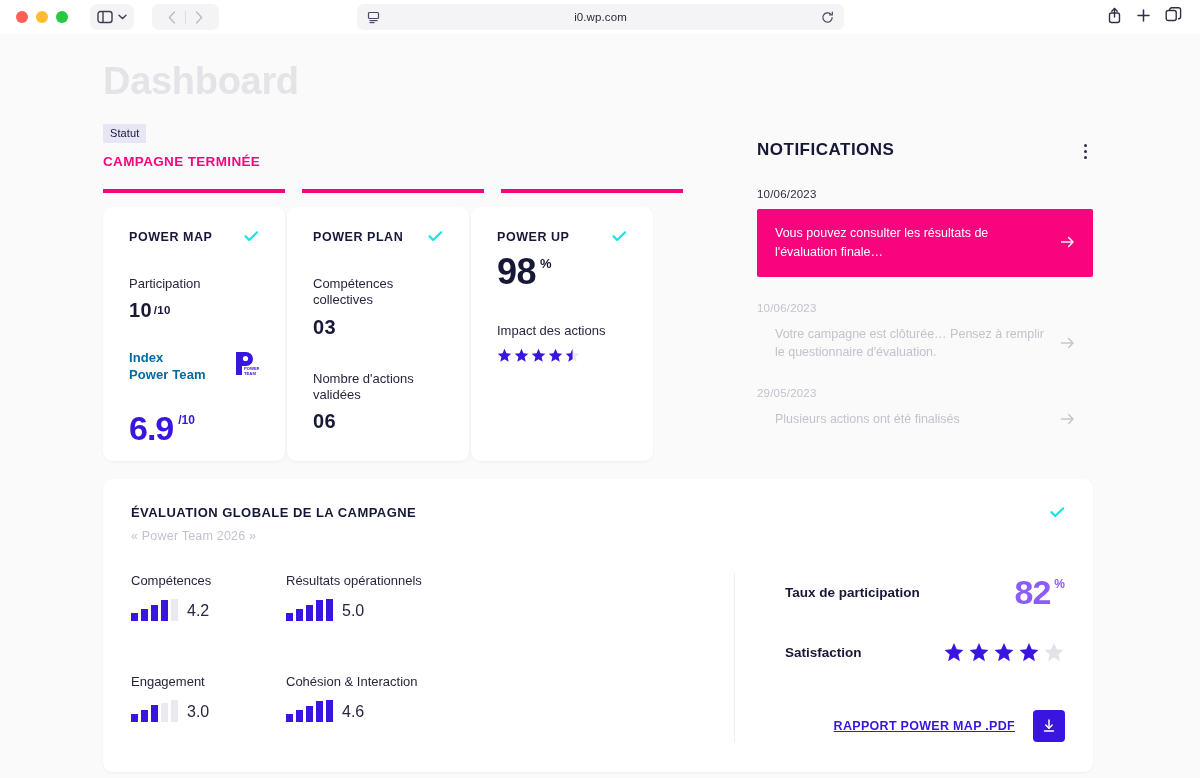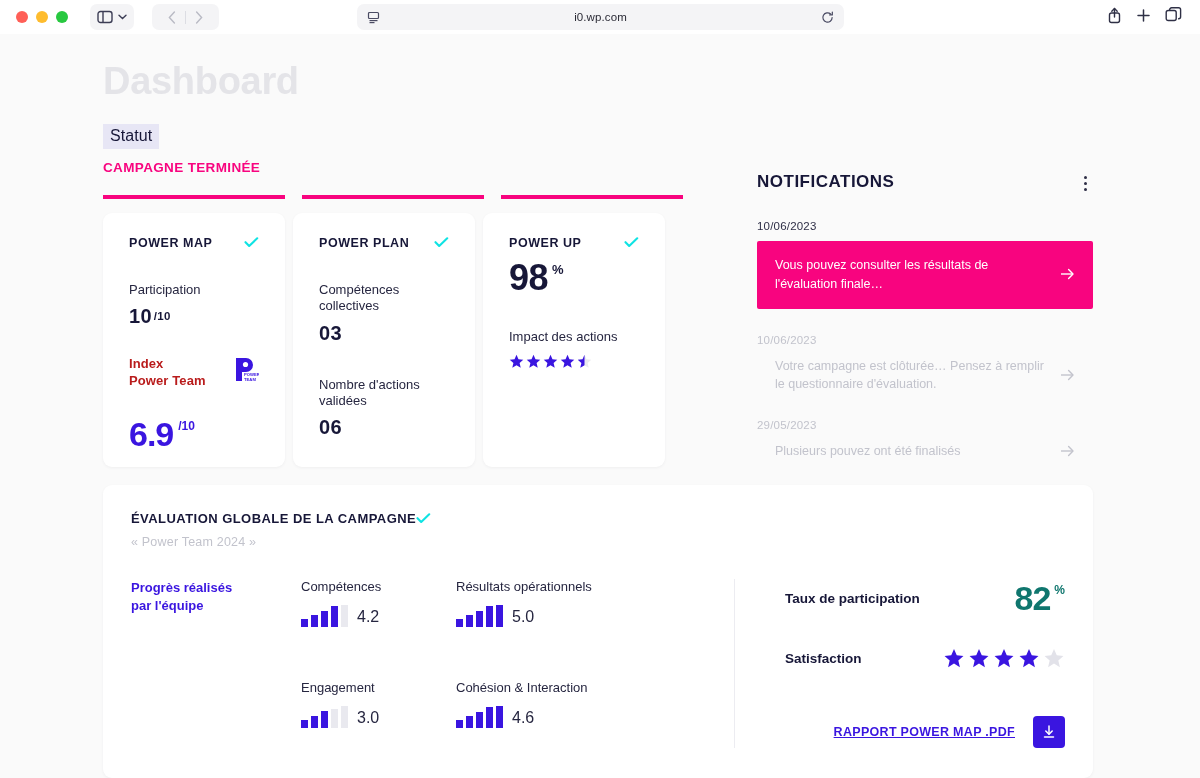--- a/index.html
+++ b/index.html
@@ -66,33 +66,33 @@
     font-size: 38px; font-weight: bold; color: #e4e4e8;
     letter-spacing: -.3px; padding-top: 28px; line-height: 1;
   }
 
   .columns { display: flex; gap: 0; }
   .left-col { width: 580px; }
   .right-col { width: 336px; margin-left: 74px; }
 
   .statut-badge {
     display: inline-block; background: #e7e6f5; color: #171738;
-    font-size: 16px; padding: 3px 7px 4px; margin-top: 24px;
+    font-size: 11px; padding: 3px 7px 4px; margin-top: 24px;
     letter-spacing: .1px;
   }
   .campagne {
     color: #f8047f; font-size: 13.5px; font-weight: bold;
     letter-spacing: .35px; margin-top: 11px;
   }
 
   .bars-row { display: flex; gap: 17px; margin-top: 20px; }
   .pbar { height: 4px; background: #f8047f; width: 182px; }
 
   
-  .cards { display: flex; gap: 8px; margin-top: 14px; }
+  .cards { display: flex; gap: 2px; margin-top: 14px; }
   .card {
     width: 182px; height: 254px; background: #ffffff;
     border-radius: 9px; padding: 22px 26px;
     box-shadow: 0 1px 3px rgba(30,30,60,.05);
   }
   .card-head {
     display: flex; align-items: center; justify-content: space-between;
   }
   .card-title {
     font-size: 12.5px; font-weight: bold; color: #171738;
@@ -112,38 +112,38 @@
     vertical-align: 3px;
   }
   .metric-value.big { font-size: 36px; letter-spacing: -.5px; }
   .metric-value.big .unit { font-size: 13px; vertical-align: 16px; margin-left: 4px; }
 
   .index-row {
     display: flex; align-items: flex-start; justify-content: space-between;
     margin-top: 28px;
   }
   .index-label {
-    font-size: 13px; font-weight: bold; color: #b91c1c;
+    font-size: 13px; font-weight: bold; color: #0369a1;
     line-height: 1.25; letter-spacing: .1px;
   }
   .index-value {
     font-size: 34px; font-weight: bold; color: #3a15e0;
     margin-top: 26px; letter-spacing: -1px;
   }
   .index-value .unit {
     font-size: 12px; vertical-align: 16px; margin-left: 5px; letter-spacing: 0;
   }
   .pt-logo { width: 26px; height: 28px; }
 
   .stars-sm { display: flex; gap: 2px; margin-top: 9px; }
 
   
   .notif-head {
     display: flex; align-items: flex-start; justify-content: space-between;
-    margin-top: 72px;
+    margin-top: 40px;
   }
   .notif-title {
     font-size: 17px; font-weight: bold; color: #171738; letter-spacing: .5px;
   }
   .kebab { display: flex; flex-direction: column; gap: 3px; padding: 4px 6px; }
   .kebab i { width: 3px; height: 3px; border-radius: 50%; background: #2e2e46; display: block; }
 
   .notif-date {
     font-size: 11.5px; color: #2e2e46; margin-top: 25px; letter-spacing: .2px;
   }
@@ -166,21 +166,21 @@
     flex: 1; color: #c2c3cc; font-size: 12.5px; line-height: 1.5;
   }
   .notif-item .arr { color: #c2c3cc; font-size: 15px; }
 
   
   .eval {
     background: #ffffff; border-radius: 9px; margin-top: 18px;
     padding: 26px 28px 30px; width: 990px;
     box-shadow: 0 1px 3px rgba(30,30,60,.05);
   }
-  .eval-head { display: flex; align-items: flex-start; justify-content: flex-start; }
+  .eval-head { display: flex; align-items: flex-start; justify-content: space-between; }
   .eval-title {
     font-size: 13px; font-weight: bold; color: #171738; letter-spacing: .45px;
   }
   .eval-sub {
     font-size: 12.5px; color: #c2c3cc; margin-top: 9px; letter-spacing: .2px;
   }
 
   .eval-body { display: flex; margin-top: 30px; }
   .eval-left { width: 575px; display: flex; }
   .progres {
@@ -200,21 +200,21 @@
 
   .eval-divider { width: 1px; background: #ececf1; margin: 0 0 0 28px; }
 
   .eval-right { flex: 1; padding-left: 50px; }
   .er-row {
     display: flex; align-items: center; justify-content: space-between; text-align: center;
   }
   .er-row + .er-row { margin-top: 30px; }
   .er-label { font-size: 13.5px; font-weight: bold; color: #171738; }
   .er-pct {
-    font-size: 34px; font-weight: bold; color: #0f766e; letter-spacing: -1px;
+    font-size: 34px; font-weight: bold; color: #8b5cf6; letter-spacing: -1px;
   }
   .er-pct .unit { font-size: 12px; vertical-align: 16px; margin-left: 4px; letter-spacing: 0; }
   .stars-lg { display: flex; gap: 3px; }
 
   .dl-row {
     display: flex; align-items: center; justify-content: flex-end;
     gap: 18px; margin-top: 47px;
   }
   .dl-link {
     font-size: 12.5px; font-weight: bold; color: #3a15e0;
@@ -439,51 +439,47 @@
           <span class="arr">
             <svg width="15" height="12" viewBox="0 0 15 12">
                 <line x1="1" y1="6" x2="13" y2="6" stroke="#c2c3cc" stroke-width="1.4"></line>
                 <path d="M8.6 1.6 L13 6 L8.6 10.4" fill="none" stroke="#c2c3cc" stroke-width="1.4" stroke-linecap="round" stroke-linejoin="round"></path>
               </svg>
           </span>
         </div>
 
         <div class="notif-date muted">29/05/2023</div>
         <div class="notif-item">
-          <span class="txt">Plusieurs pouvez ont été finalisés</span>
+          <span class="txt">Plusieurs actions ont été finalisés</span>
           <span class="arr">
             <svg width="15" height="12" viewBox="0 0 15 12">
                 <line x1="1" y1="6" x2="13" y2="6" stroke="#c2c3cc" stroke-width="1.4"></line>
                 <path d="M8.6 1.6 L13 6 L8.6 10.4" fill="none" stroke="#c2c3cc" stroke-width="1.4" stroke-linecap="round" stroke-linejoin="round"></path>
               </svg>
           </span>
         </div>
       </div>
 
     </div>
 
     <div class="eval">
       <div class="eval-head">
         <div>
           <div class="eval-title">ÉVALUATION GLOBALE DE LA CAMPAGNE</div>
-          <div class="eval-sub">« Power Team 2024 »</div>
+          <div class="eval-sub">« Power Team 2026 »</div>
         </div>
         <span class="check">
           <svg width="15" height="11" viewBox="0 0 15 11">
               <path d="M1.5 5.2 L5.2 9 L13.2 1.3" fill="none" stroke="#0fe3e3" stroke-width="2.1" stroke-linecap="round" stroke-linejoin="round"></path>
             </svg>
         </span>
       </div>
 
       <div class="eval-body">
         <div class="eval-left">
-          <div class="progres">
-            <span>Progrès réalisés</span><br>
-            <span>par l'équipe</span>
-          </div>
 
           <div class="metric-grid">
             <div>
               <div class="mg-label">Compétences</div>
               <div class="mg-bars">
                 <span class="barset">
                   <i style="height:8px"></i>
                     <i style="height:12px"></i>
                     <i style="height:16px"></i>
                     <i style="height:21px"></i>

